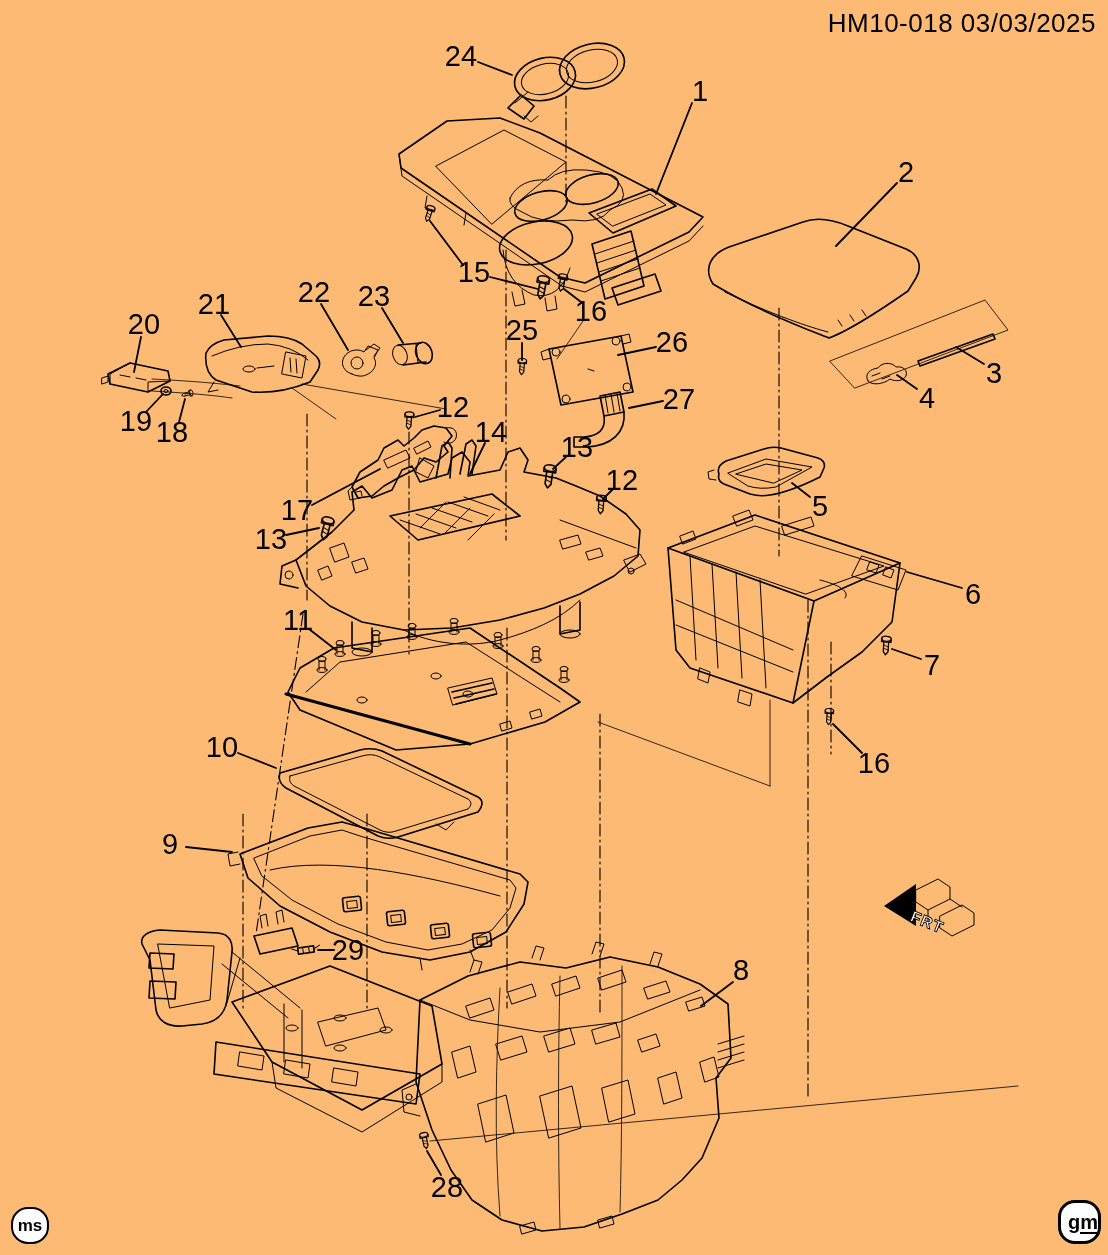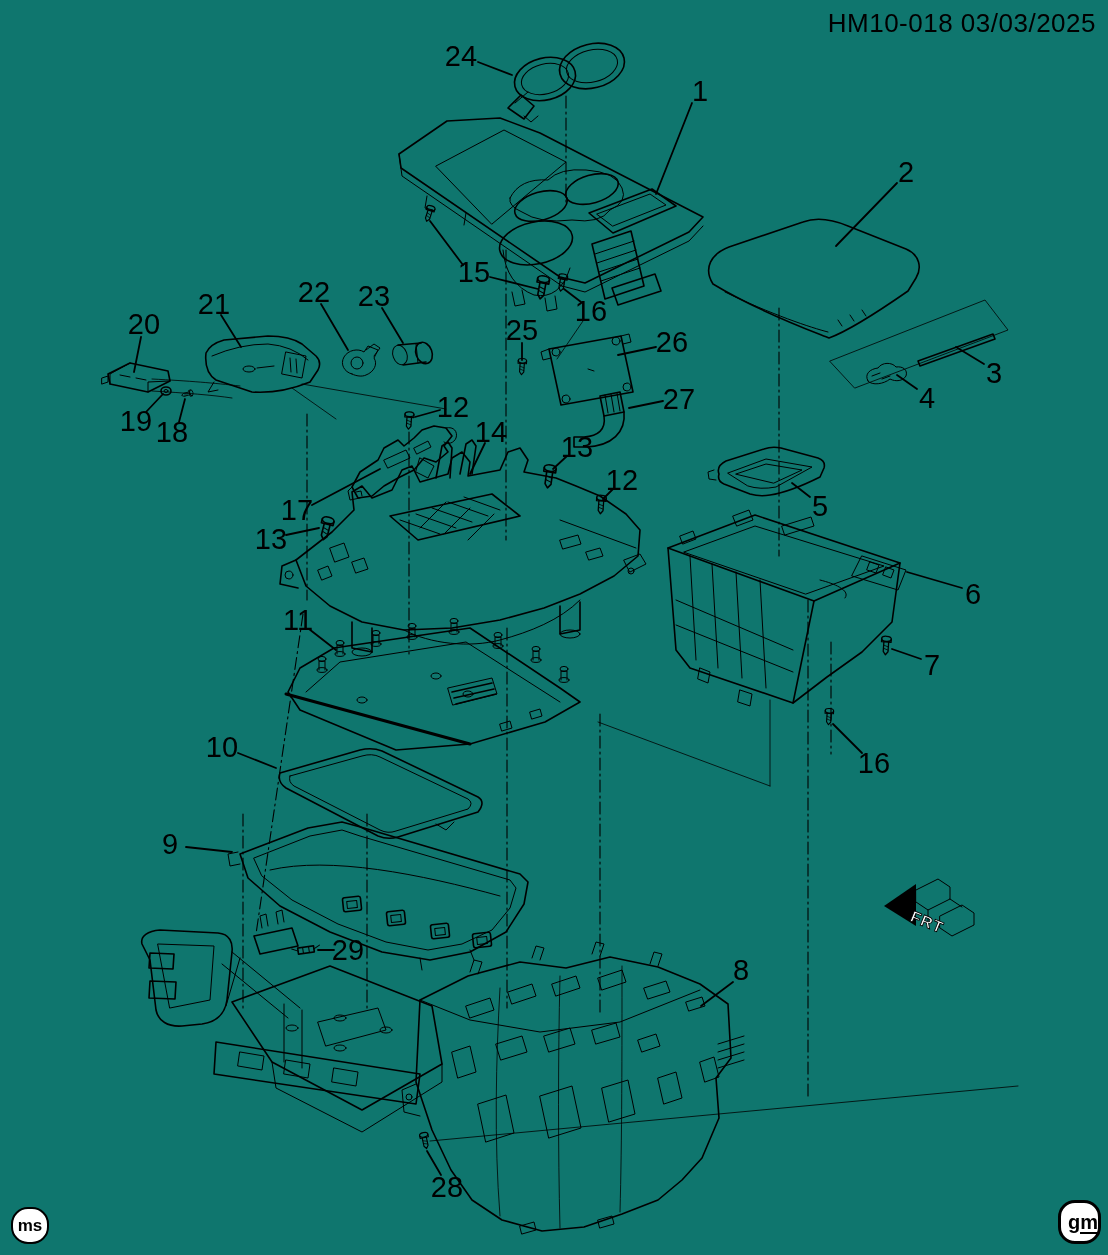--- a/index.html
+++ b/index.html
@@ -1,16 +1,16 @@
 <!DOCTYPE html>
 <html><head>
 <meta charset="utf-8">
 <style>
   html,body{margin:0;padding:0;background:#fff;}
-  .page{position:relative;width:1108px;height:1255px;background:#0f766e;overflow:hidden;
+  .page{position:relative;width:1108px;height:1255px;background:#fdba74;overflow:hidden;
         font-family:"Liberation Sans",sans-serif;}
   .hdr{position:absolute;top:8px;right:12px;font-size:26px;color:#000;letter-spacing:.5px;}
   svg{position:absolute;left:0;top:0;}
   svg path,svg line,svg ellipse,svg rect,svg circle,svg polyline{
     fill:none;stroke:#000;stroke-width:1.6;stroke-linejoin:round;stroke-linecap:round;}
   svg .thin{stroke-width:1;}
   svg .hair{stroke-width:.8;}
   svg .thick{stroke-width:3;}
   svg .fillblack{fill:#000;stroke:none;}
   svg .dash{stroke-width:1.1;stroke-dasharray:12 4 2 4;}

